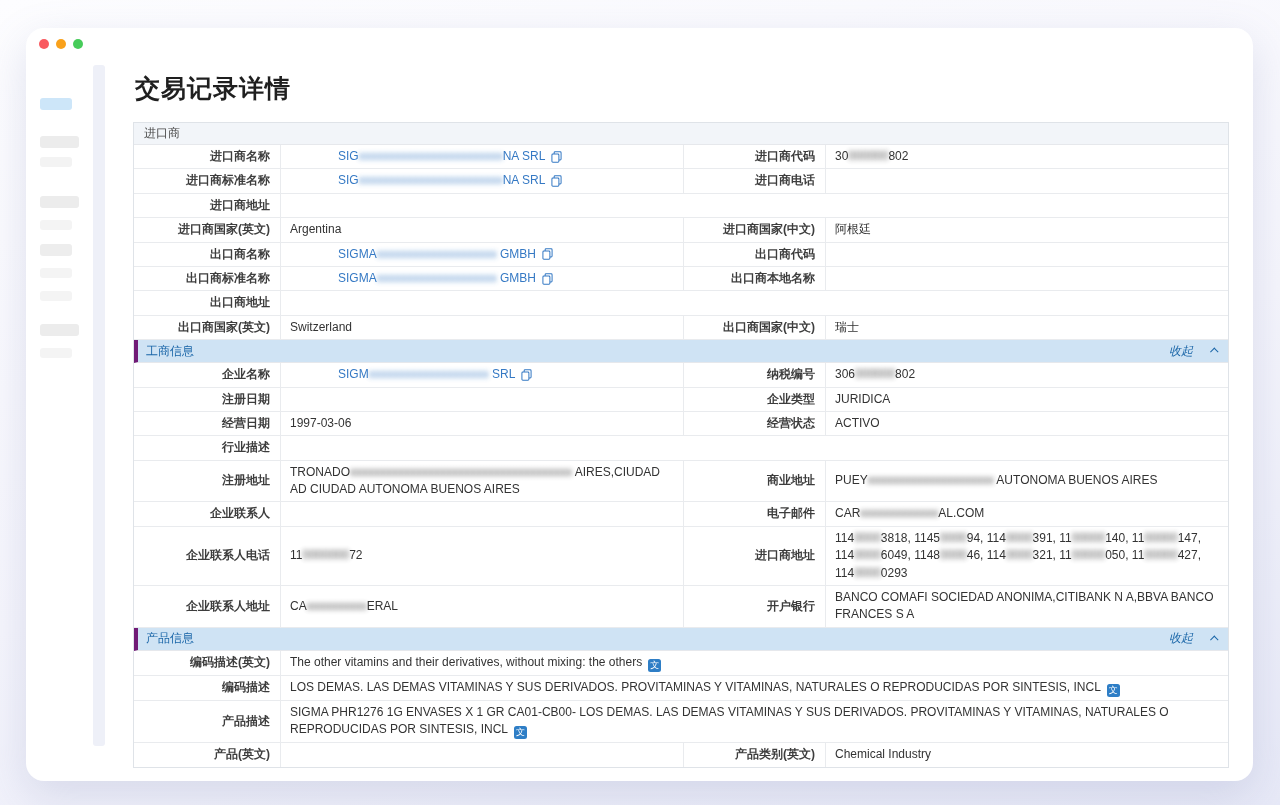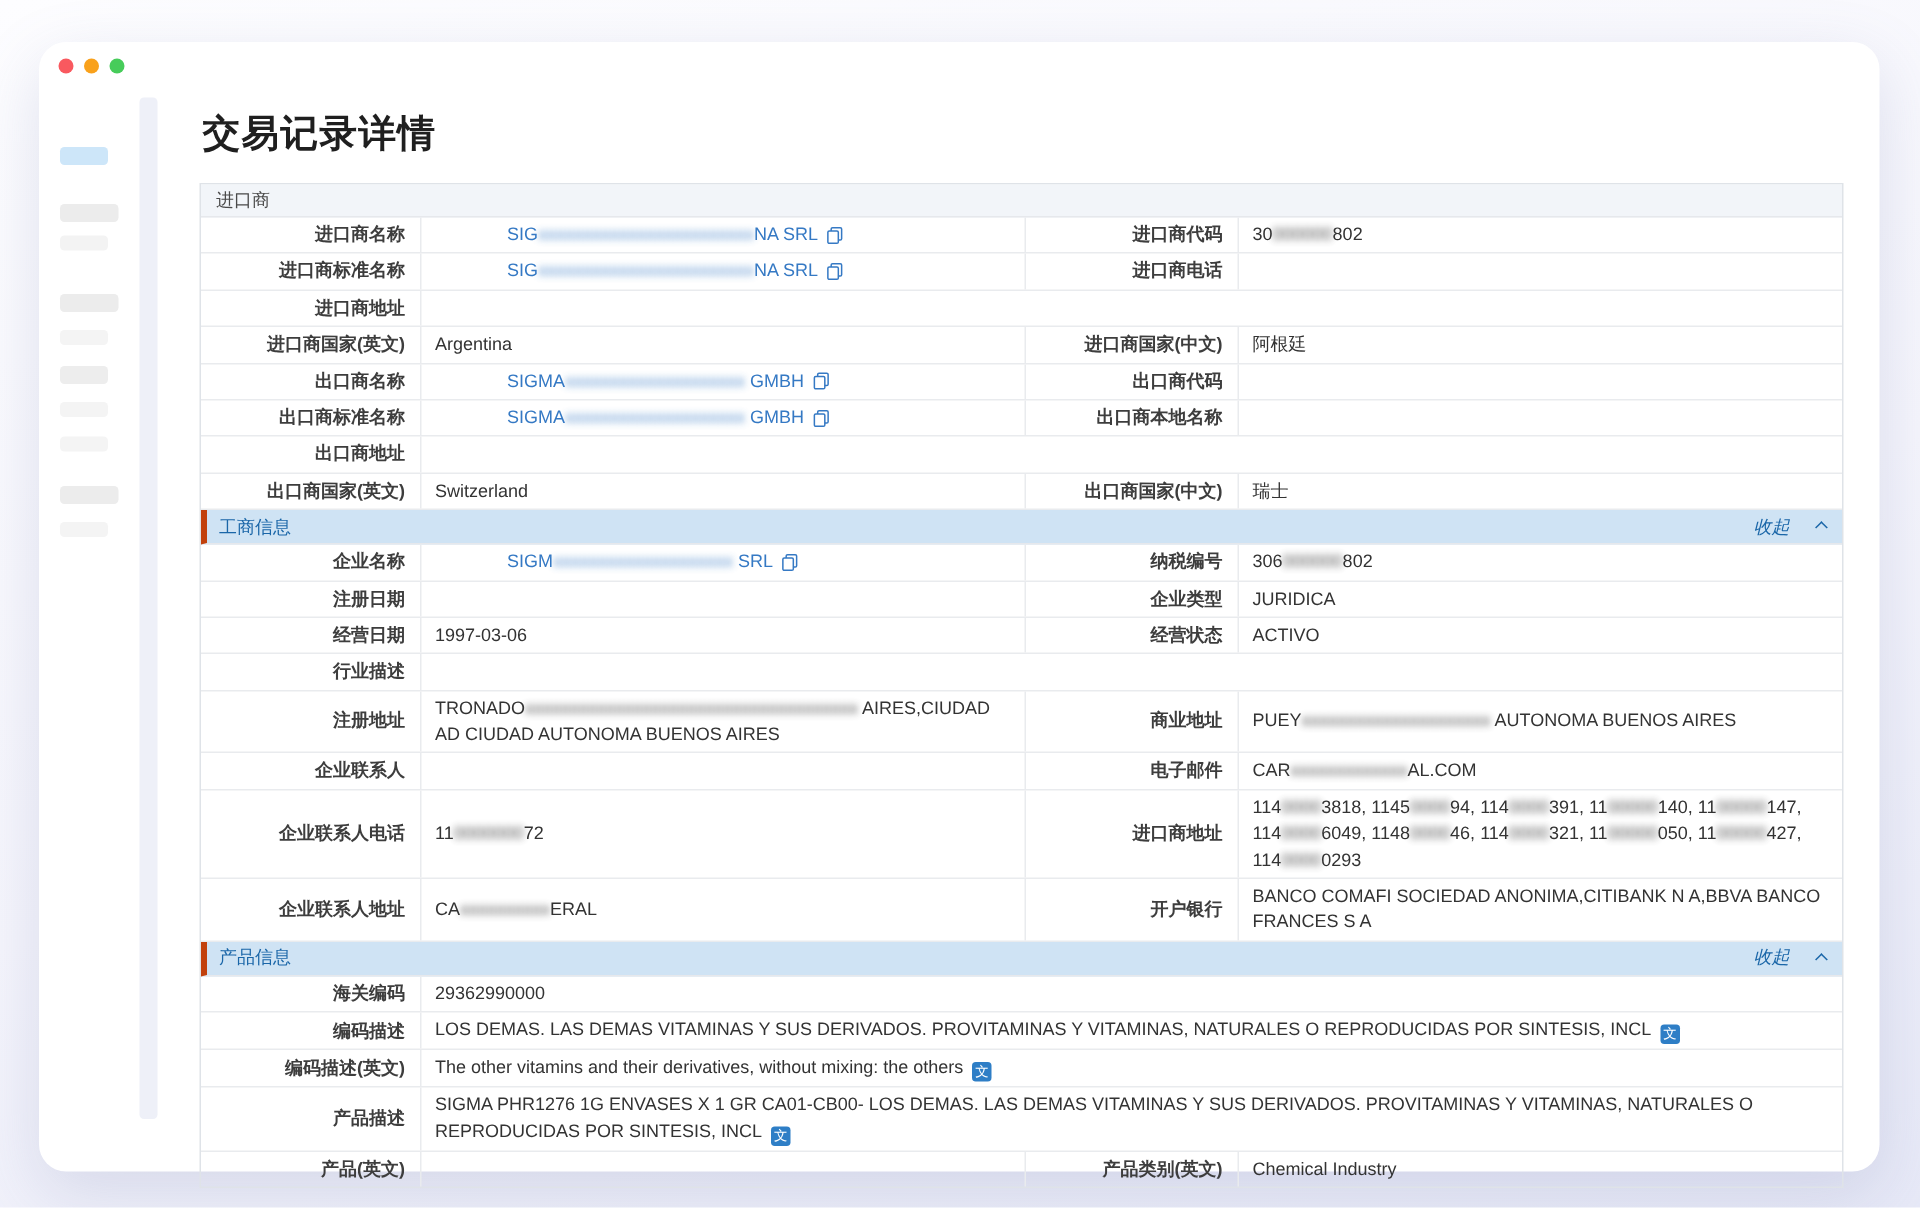--- a/index.html
+++ b/index.html
@@ -22,21 +22,21 @@
   .side-strip { position:absolute; left:67px; top:37px; width:12px; height:681px;
     background:#eef0f8; border-radius:3px; }
   .sbar { position:absolute; left:14px; border-radius:3px; }
   
   .main { position:absolute; left:107px; top:0; width:1096px; }
   h1.title { margin:44px 0 17px 2px; font-size:25px; font-weight:bold; color:#1f1f1f; letter-spacing:1px; }
   
   .tbl { width:1096px; border:1px solid #dfe3e8; font-size:12px; color:#333; }
   .subhead { background:#f2f5f9; height:22px; display:flex; align-items:center;
     padding:0 10px; color:#4a4a4a; border-bottom:1px solid #e6e8ec; }
-  .bluehead { background:#cfe3f4; border-left:4px solid #c2410c; height:23px;
+  .bluehead { background:#cfe3f4; border-left:4px solid #701a75; height:23px;
     display:flex; align-items:center; justify-content:space-between;
     padding:0 10px 0 8px; color:#1a66a8; border-bottom:1px solid #e6e8ec; }
   .collapse { color:#1a66a8; cursor:pointer; display:flex; align-items:center; gap:19px;font-style:italic; }
   .chev { display:inline-block; width:6px; height:6px; border-top:1.6px solid #1a66a8;
     border-left:1.6px solid #1a66a8; transform:rotate(45deg) translateY(1px); }
   .row { display:flex; border-bottom:1px solid #e9ebee; min-height:23px; align-items:stretch; }
   .tbl > .row:last-child { border-bottom:none; }
   .lc  { width:147px; flex:0 0 147px; display:flex; align-items:center; justify-content:flex-end;
     text-align:left; padding:3px 10px 3px 4px; font-weight:bold; color:#3d3d3d;
     border-right:1px solid #e9ebee; line-height:1.45; }
@@ -244,33 +244,29 @@
       </div>
 
       <div class="bluehead">
         <span>产品信息</span>
         <span class="collapse">
             <span>收起</span>
             <span class="chev"></span>
           </span>
       </div>
       <div class="row">
-        <div class="lc">海关编码</div>
-        <div class="vspan">29362990000</div>
+        <div class="lc">编码描述(英文)</div>
+        <div class="vspan">
+            <span><span class="ptext">The other vitamins and their derivatives, without mixing: the others</span><span class="tricon">文</span></span>
+          </div>
       </div>
       <div class="row">
         <div class="lc">编码描述</div>
         <div class="vspan">
             <span><span class="ptext">LOS DEMAS. LAS DEMAS VITAMINAS Y SUS DERIVADOS. PROVITAMINAS Y VITAMINAS, NATURALES O REPRODUCIDAS POR SINTESIS, INCL</span><span class="tricon">文</span></span>
-          </div>
-      </div>
-      <div class="row">
-        <div class="lc">编码描述(英文)</div>
-        <div class="vspan">
-            <span><span class="ptext">The other vitamins and their derivatives, without mixing: the others</span><span class="tricon">文</span></span>
           </div>
       </div>
       <div class="row">
         <div class="lc">产品描述</div>
         <div class="vspan">
             <span><span class="ptext">SIGMA PHR1276 1G ENVASES X 1 GR CA01-CB00- LOS DEMAS. LAS DEMAS VITAMINAS Y SUS DERIVADOS. PROVITAMINAS Y VITAMINAS, NATURALES O REPRODUCIDAS POR SINTESIS, INCL</span><span class="tricon">文</span></span>
           </div>
       </div>
       <div class="row">
         <div class="lc">产品(英文)</div>

